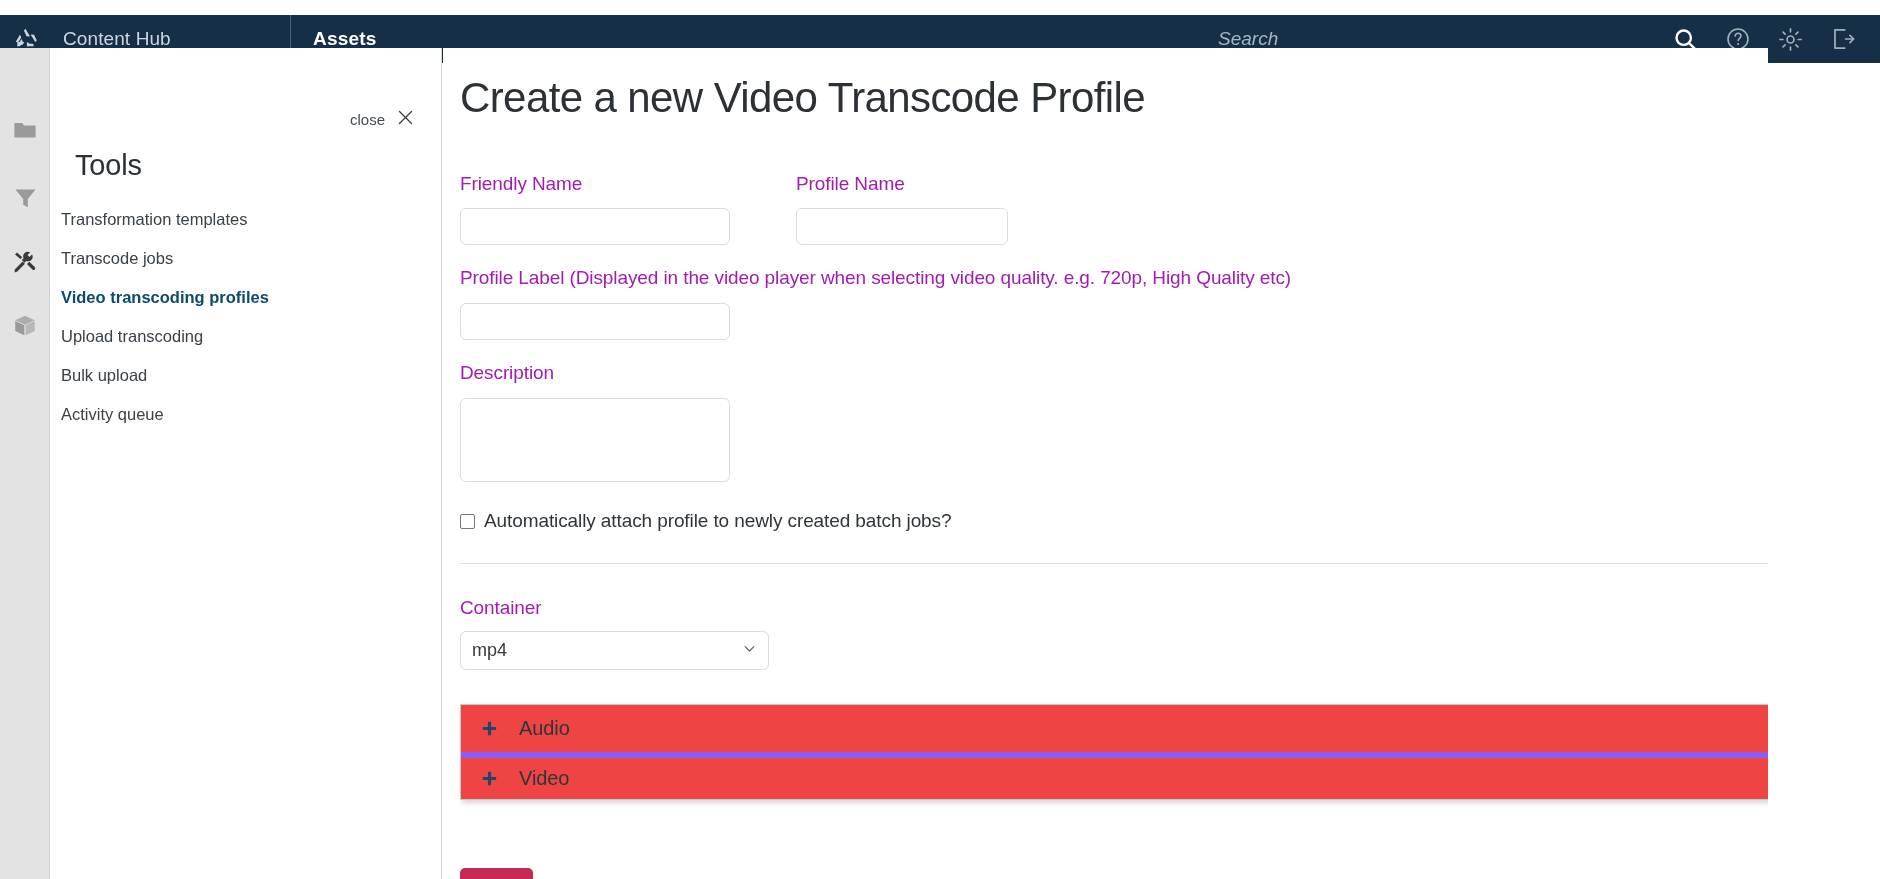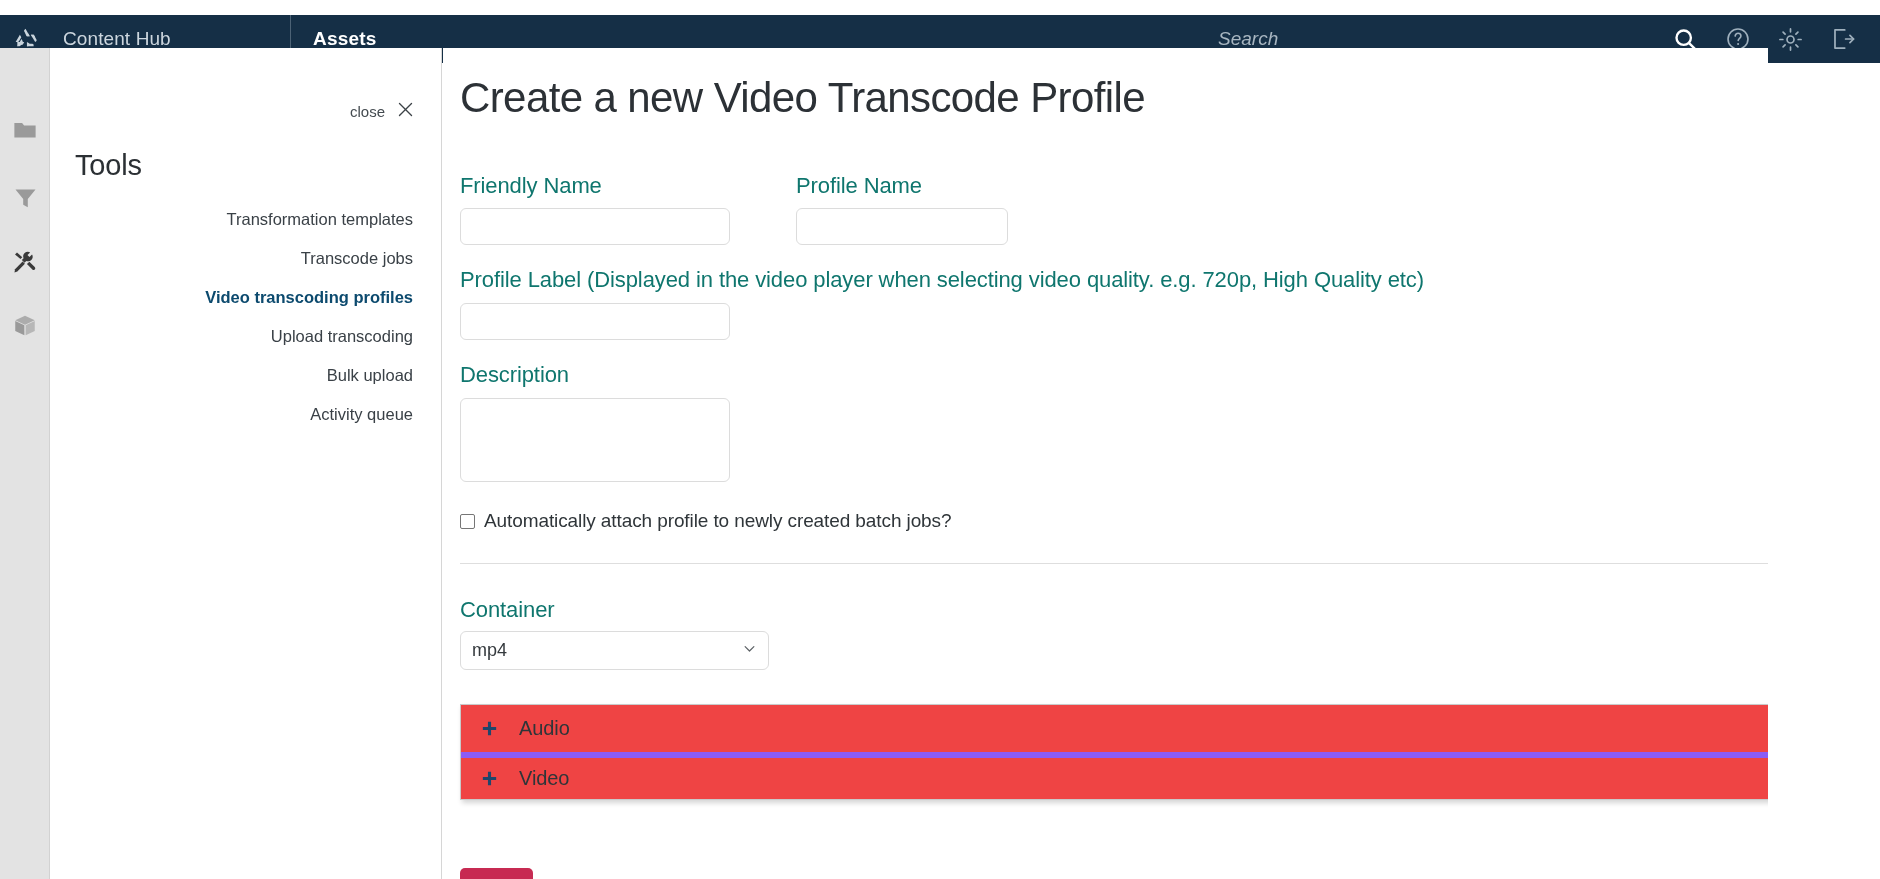--- a/index.html
+++ b/index.html
@@ -94,34 +94,33 @@
   .rail-icon:nth-child(4) { margin-top: 6px; }
 
   
   .tools-panel {
     position: absolute; top: 48px; left: 50px;
     width: 392px; height: 831px;
     background: #ffffff;
     border-right: 1px solid #d6d6d6;
   }
   .close-row {
-    position: absolute; top: 52px; right: 26px;
+    position: absolute; top: 60px; right: 26px;
     display: flex; align-items: center; gap: 11px;
     cursor: pointer;
   }
   .close-label { font-size: 15px; color: #444b50; }
   .tools-heading {
     position: absolute; top: 101px; left: 25px;
     font-size: 29px; color: #2b3034; font-weight: normal;
     letter-spacing: -0.2px;
   }
   .tools-menu {
-    position: absolute; top: 152px; left: 23px;
+    position: absolute; top: 152px; left: 11px;
     width: 340px;
-    text-align: right;
   }
   .tools-menu-item {
     font-size: 16.5px;
     color: #3a4147;
     line-height: 39px;
     cursor: pointer;
     white-space: nowrap;
   }
   .tools-menu-item.active { font-weight: bold; color: #0c4a6e; }
 
@@ -131,21 +130,21 @@
     width: 1325px; height: 831px;
     background: #ffffff;
     overflow: hidden;
   }
   .page-title {
     position: absolute; top: 26px; left: 17px;
     font-size: 42px; color: #2c3136; font-weight: normal;
     letter-spacing: -0.6px;
   }
   .field-label {
-    font-size: 22px; color: #0f766e;
+    font-size: 19px; color: #a21caf;
     letter-spacing: -0.1px;
   }
   .txt-input {
     border: 1px solid #dcdcdc;
     border-radius: 6px;
     background: #fff;
     height: 37px;
     outline: none;
     font-size: 16px;
     font-family: "Liberation Sans", sans-serif;

